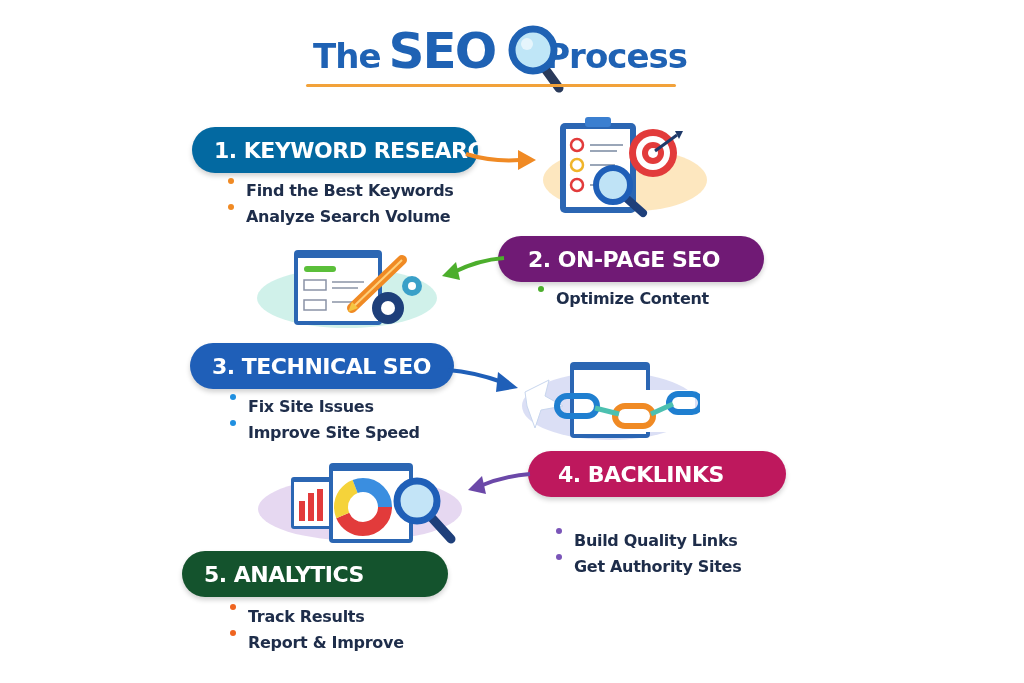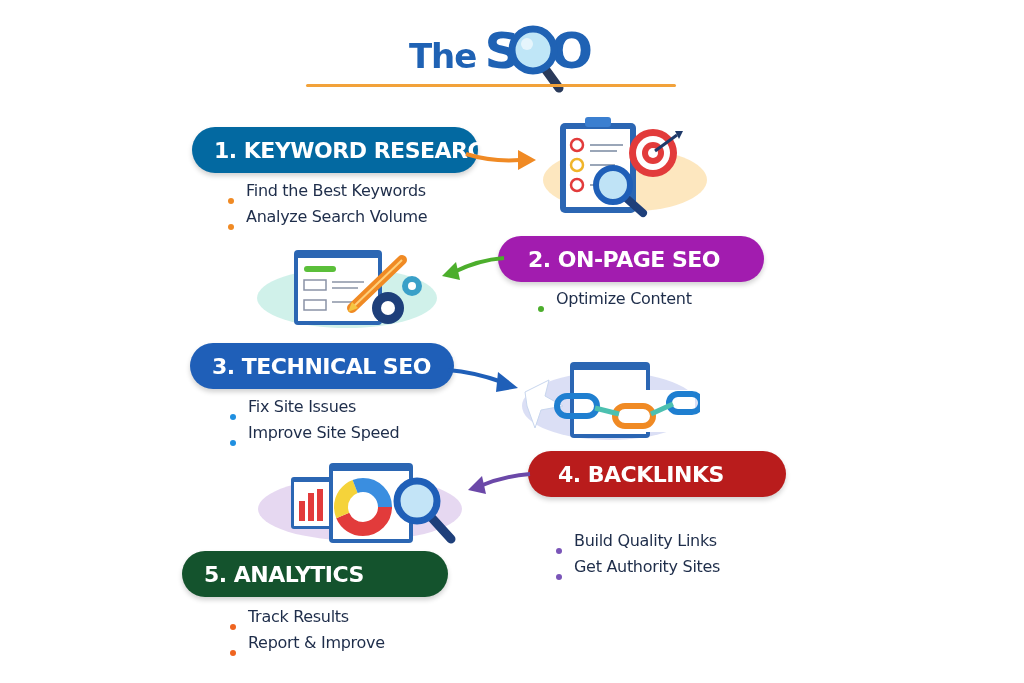--- a/index.html
+++ b/index.html
@@ -9,33 +9,34 @@
     .title-wrap { position: absolute; left: 300px; top: 22px; width: 400px; height: 70px; }
     .title { position: absolute; top: 0; left: 0; width: 400px; display: flex; align-items: baseline; justify-content: center; color: #1f62b4; font-weight: bold; }
     .title .t-the { font-size: 34px; letter-spacing: -1px; }
     .title .t-seo { font-size: 50px; letter-spacing: -2px; margin-left: 8px; }
     .title .t-proc { font-size: 34px; letter-spacing: -1px; margin-left: 50px; }
     .title-underline { position: absolute; left: 6px; top: 62px; width: 370px; height: 3px; background: #f2a23a; border-radius: 2px; }
     .title-lens { position: absolute; left: 207px; top: 2px; }
 
     .pill { position: absolute; height: 46px; border-radius: 23px; color: #fff; font-weight: bold; font-size: 22px; display: flex; align-items: center; padding-left: 22px; letter-spacing: -0.5px; box-shadow: 0 3px 5px rgba(0,0,0,0.18); white-space: nowrap; }
     .bullets { position: absolute; list-style: none; }
-    .bullets li { font-size: 16px; font-weight: normal; color: #1e2d4a; height: 26px; line-height: 26px; display: flex; align-items: flex-end; letter-spacing: -0.3px; }
+    .bullets li { font-size: 16px; font-weight: bold; color: #1e2d4a; height: 26px; line-height: 26px; display: flex; align-items: flex-start; letter-spacing: -0.3px; }
     .bullets li .dot { width: 6px; height: 6px; border-radius: 50%; margin-right: 12px; display: inline-block; }
 
     .arrow { position: absolute; }
     .illus { position: absolute; }
   </style>
 </head>
 <body>
 
 <div class="title-wrap">
   <div class="title">
     <span class="t-the">The</span>
     <span class="t-seo">SEO</span>
+    <span class="t-proc">Process</span>
   </div>
   <svg class="title-lens" width="60" height="72" viewBox="0 0 60 72">
     <line x1="36" y1="42" x2="52" y2="64" stroke="#2a3a5a" stroke-width="9" stroke-linecap="round"></line>
     <circle cx="26" cy="26" r="21" fill="#bfe6f7" stroke="#1f62b4" stroke-width="7"></circle>
     <circle cx="20" cy="20" r="6" fill="#ffffff" opacity="0.6"></circle>
   </svg>
   <div class="title-underline"></div>
 </div>
 
 <div class="pill" style="left:192px;top:127px;width:286px;background:#0369a1;">
@@ -70,21 +71,21 @@
   <line x1="90" y1="92" x2="108" y2="108" stroke="#1e3f7a" stroke-width="8" stroke-linecap="round"></line>
   <circle cx="78" cy="80" r="17" fill="#bfe3f6" stroke="#1f5fb8" stroke-width="6"></circle>
   <circle cx="118" cy="48" r="24" fill="#e23b3b"></circle>
   <circle cx="118" cy="48" r="17" fill="#ffffff"></circle>
   <circle cx="118" cy="48" r="11" fill="#e23b3b"></circle>
   <circle cx="118" cy="48" r="5" fill="#ffffff"></circle>
   <line x1="120" y1="46" x2="142" y2="30" stroke="#1f3a6a" stroke-width="3"></line>
   <polygon points="140,26 148,26 144,34" fill="#1f3a6a"></polygon>
 </svg>
 
-<div class="pill" style="left:498px;top:236px;width:266px;background:#a21caf;padding-left:30px;">
+<div class="pill" style="left:498px;top:236px;width:266px;background:#701a75;padding-left:30px;">
   <span>2. ON-PAGE SEO</span>
 </div>
 <svg class="arrow" style="left:438px;top:246px;" width="70" height="40" viewBox="0 0 70 40">
   <path d="M66 12 Q40 14 16 26" stroke="#4cae2c" stroke-width="4" fill="none"></path>
   <polygon points="4,30 18,16 22,34" fill="#4cae2c"></polygon>
 </svg>
 <ul class="bullets" style="left:538px;top:286px;">
   <li>
       <span class="dot" style="background:#4cae2c"></span>
       <span>Optimize Content</span>
@@ -132,21 +133,21 @@
   <rect x="55" y="12" width="80" height="76" rx="4" fill="#2b66b3"></rect>
   <rect x="59" y="20" width="72" height="64" fill="#ffffff"></rect>
   <rect x="120" y="40" width="60" height="42" fill="#ffffff"></rect>
   <rect x="42" y="46" width="40" height="20" rx="10" fill="none" stroke="#1f7fd0" stroke-width="6"></rect>
   <rect x="100" y="56" width="38" height="20" rx="10" fill="none" stroke="#f08a24" stroke-width="6"></rect>
   <rect x="154" y="44" width="32" height="18" rx="9" fill="none" stroke="#1f7fd0" stroke-width="6"></rect>
   <line x1="80" y1="58" x2="104" y2="64" stroke="#4cc0b0" stroke-width="5"></line>
   <line x1="136" y1="64" x2="158" y2="54" stroke="#4cc0b0" stroke-width="5"></line>
 </svg>
 
-<div class="pill" style="left:528px;top:451px;width:258px;background:#b91c1c;padding-left:30px;">
+<div class="pill" style="left:528px;top:451px;width:258px;background:#be185d;padding-left:30px;">
   <span>4. BACKLINKS</span>
 </div>
 <svg class="arrow" style="left:464px;top:464px;" width="70" height="36" viewBox="0 0 70 36">
   <path d="M66 10 Q40 12 16 22" stroke="#6b48a8" stroke-width="4" fill="none"></path>
   <polygon points="4,26 18,12 22,30" fill="#6b48a8"></polygon>
 </svg>
 <ul class="bullets" style="left:556px;top:528px;">
   <li>
       <span class="dot" style="background:#7a55b8"></span>
       <span>Build Quality Links</span>

